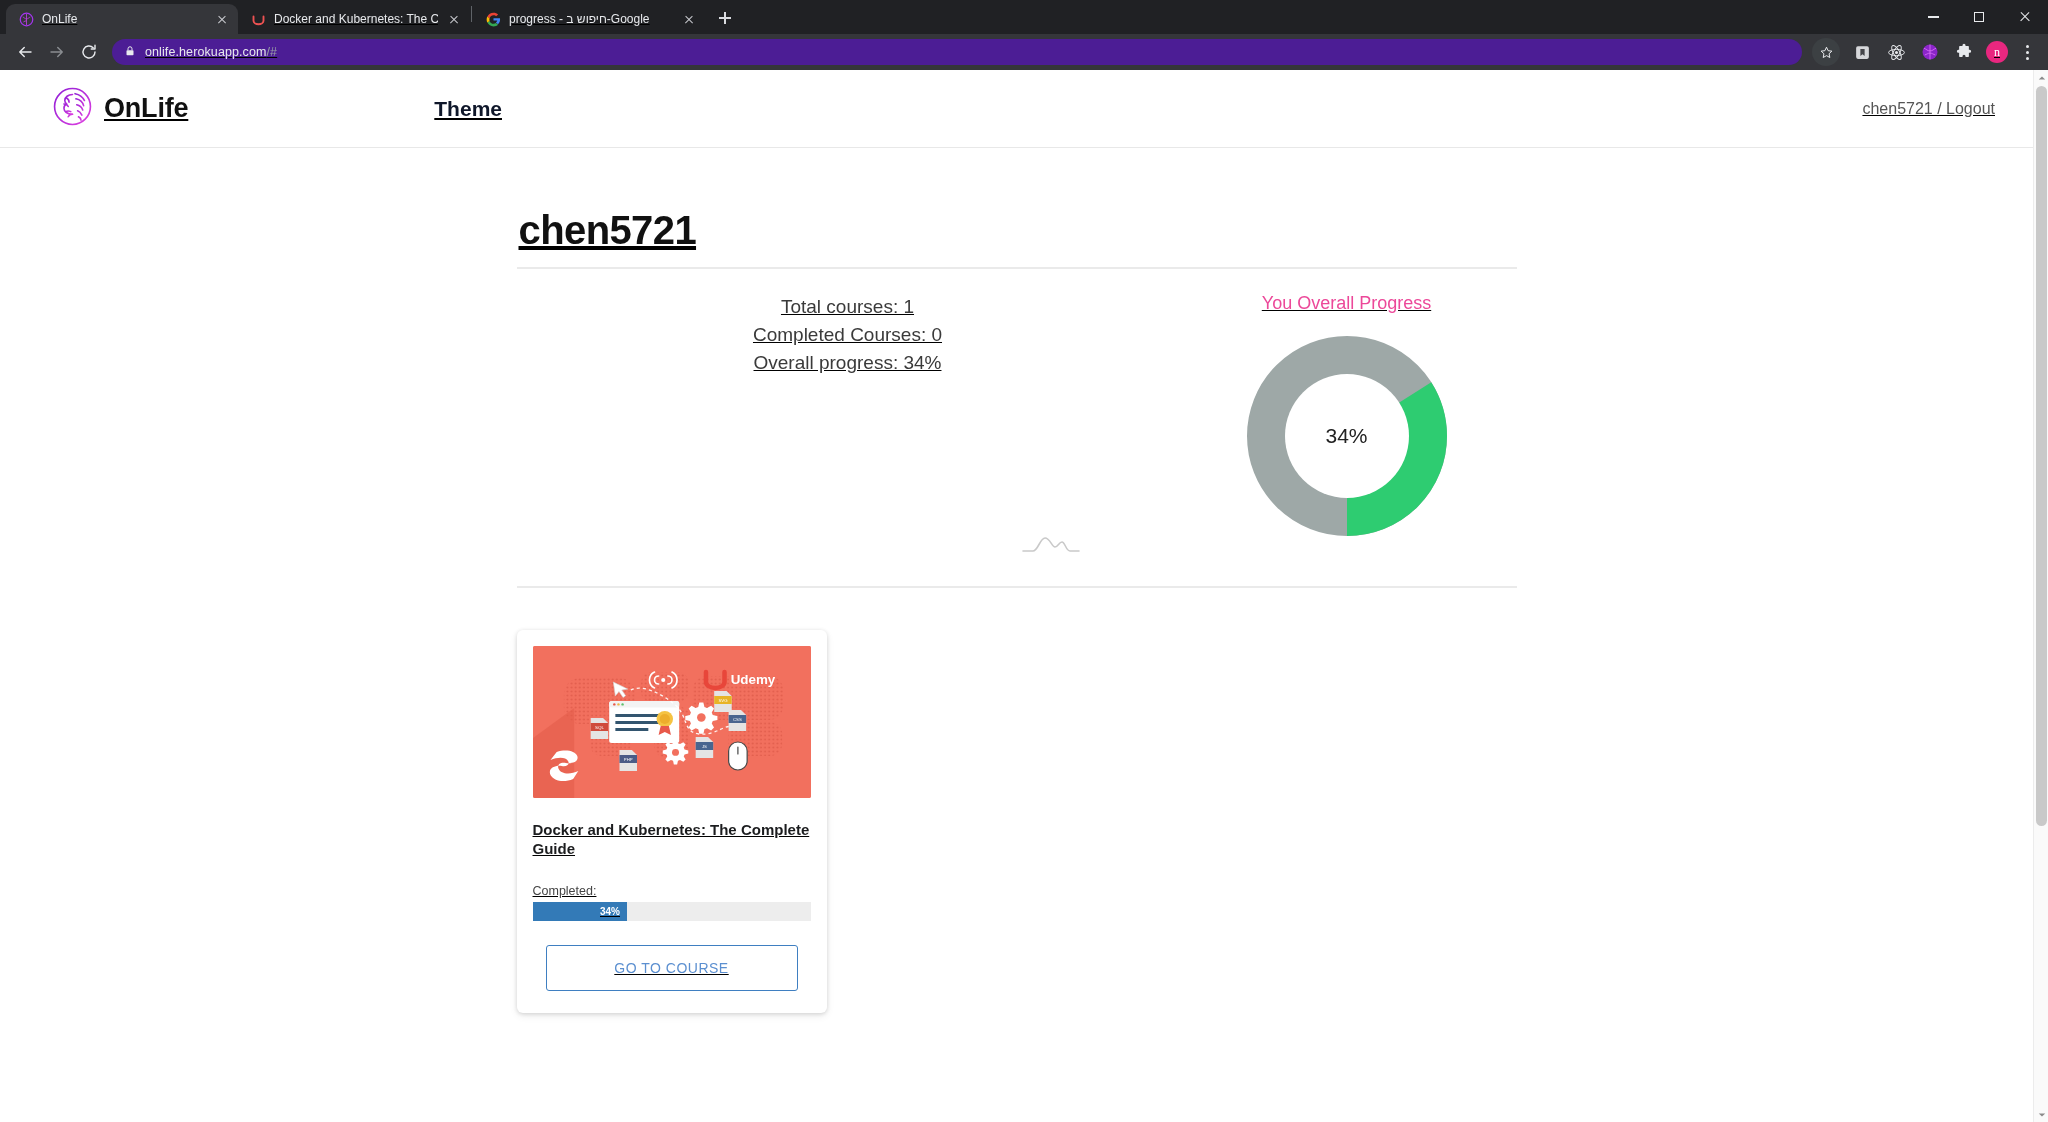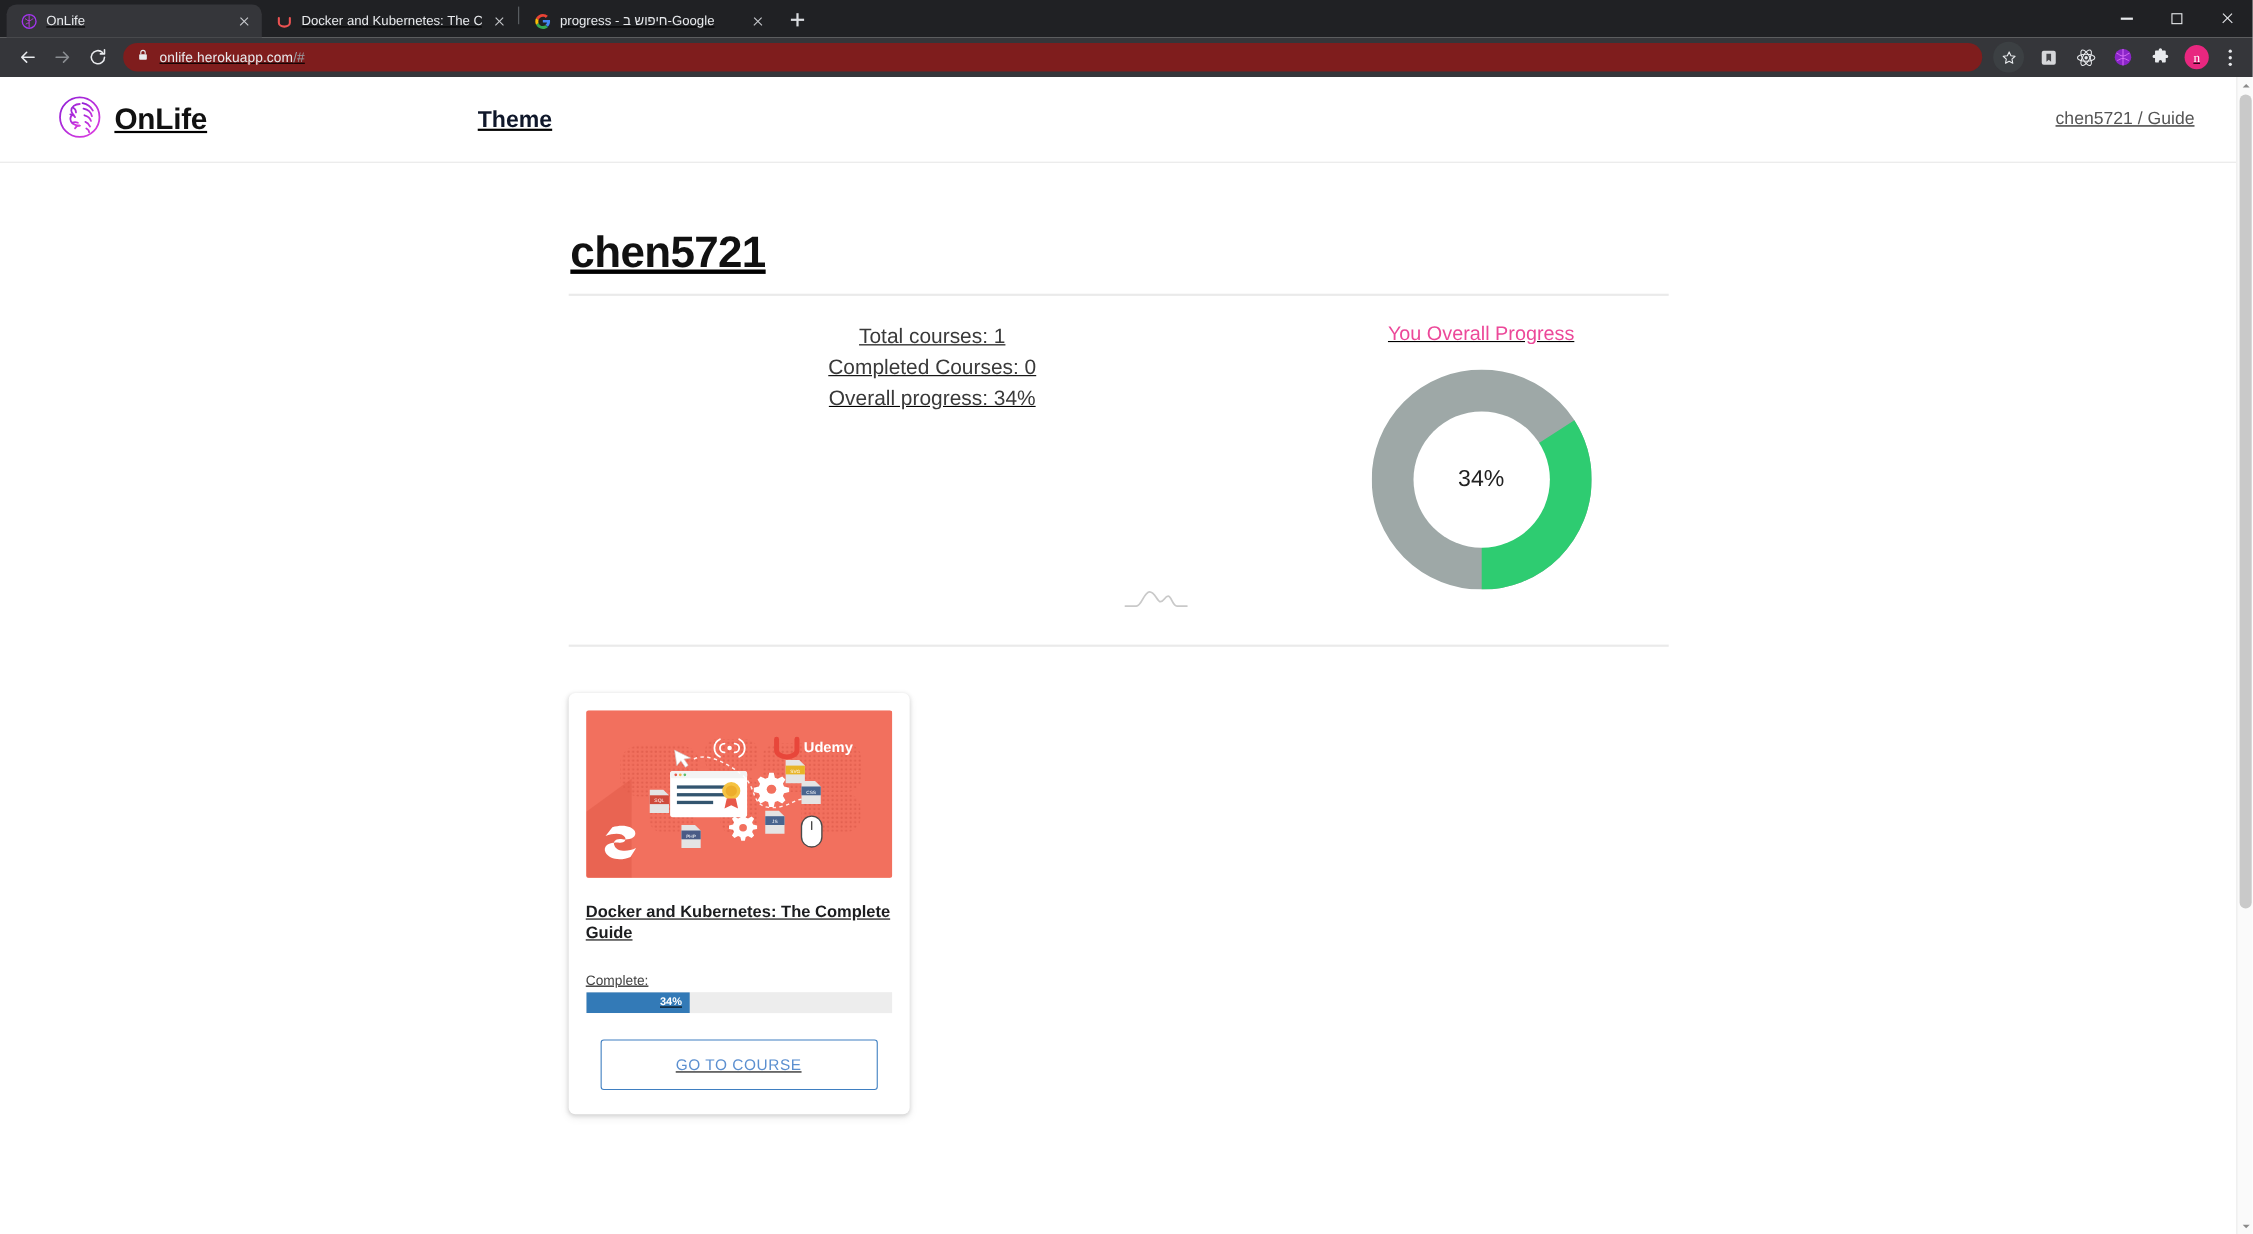--- a/index.html
+++ b/index.html
@@ -49,21 +49,21 @@
   .wb-close::before, .wb-close::after { content:''; position:absolute; left:0; top:5.3px; width:12px; height:1.4px; background:#e8eaed; }
   .wb-close::before { transform: rotate(45deg); }
   .wb-close::after  { transform: rotate(-45deg); }
 
   .toolbar {
     height: 36px; background: #35363a; display:flex; align-items:center;
     padding: 0 10px; gap: 2px; flex: 0 0 36px;
   }
   .navbtn { width:30px; height:30px; display:flex; align-items:center; justify-content:center; border-radius:50%; }
   .omnibox {
-    flex:1 1 auto; height:26px; background:#7f1d1d; border-radius:13px;
+    flex:1 1 auto; height:26px; background:#4c1d95; border-radius:13px;
     display:flex; align-items:center; padding:12px 12px; gap:9px; margin-left:6px; margin-right:8px;
   }
   .omni-url { font-size:12.5px; color:#e8eaed; letter-spacing:.1px; }
   .omni-url .frag { color:#9aa0a6; }
   .tb-icons { display:flex; align-items:center; gap:10px; padding-right:2px; }
   .tb-ico { width:24px; height:24px; display:flex; align-items:center; justify-content:center; }
   .star-wrap { background:#3c4043; border-radius:50%; width:28px; height:28px; display:flex; align-items:center; justify-content:center;}
   .avatar-chip { width:22px; height:22px; border-radius:50%; background:#e8277f; color:#fff; font-size:12px;
                  display:flex; align-items:center; justify-content:center; font-family:"Liberation Serif",serif;}
   .kebab { width:18px; height:24px; display:flex; flex-direction:column; align-items:center; justify-content:center; gap:3px; }
@@ -276,21 +276,21 @@
                 <path d="M24 3v42"></path>
                 <path d="M24 10c-5 0-9 3-9 7 0 2 1 3 2 4-2 1-3 3-3 5 0 4 4 7 10 7"></path>
                 <path d="M17 14c2 1 3 3 3 5M14 21c2 0 4 1 5 3M16 30c2-1 4-1 6 0M19 36c1-2 3-3 5-3"></path>
                 <path d="M27 9c5 1 9 4 11 8M28 15c5 1 8 4 9 8M29 22c4 1 6 3 7 6M30 29c3 1 4 3 5 5M31 36c2 1 3 2 3 4"></path>
               </g>
             </svg>
           </span>
           <span class="brand-name">OnLife</span>
         </div>
         <div class="nav-theme">Theme</div>
-        <div class="nav-right">chen5721 / Guide</div>
+        <div class="nav-right">chen5721 / Logout</div>
       </div>
 
       <div class="content">
 
         <div class="profile">
           <div class="username">chen5721</div>
           <div class="hr"></div>
 
           <div class="stats-row">
             <div class="stats">
@@ -407,21 +407,21 @@
                 <rect x="190" y="96" width="18" height="28" rx="9" fill="#ffffff" stroke="#4a4a4a" stroke-width="1.2"></rect>
                 <path d="M199 101v7" stroke="#4a4a4a" stroke-width="1.2" stroke-linecap="round"></path>
 
                 <path d="M168 26v10a9 6 0 0 0 18 0V26" fill="none" stroke="#e8463a" stroke-width="4.4" stroke-linecap="round"></path>
                 <text x="192" y="38" font-family="Liberation Sans,sans-serif" font-size="13" font-weight="bold" fill="#ffffff">Udemy</text>
               </svg>
             </div>
 
             <div class="course-title">Docker and Kubernetes: The Complete Guide</div>
 
-            <div class="progress-label">Complete:</div>
+            <div class="progress-label">Completed:</div>
             <div class="pbar">
               <div class="pbar-fill" id="pbar-fill" style="width: 34%; background: rgb(51, 122, 183);">
                 <span class="pbar-text">34%</span>
               </div>
             </div>
 
             <div class="goto">GO TO COURSE</div>
           </div>
         </div>
 

